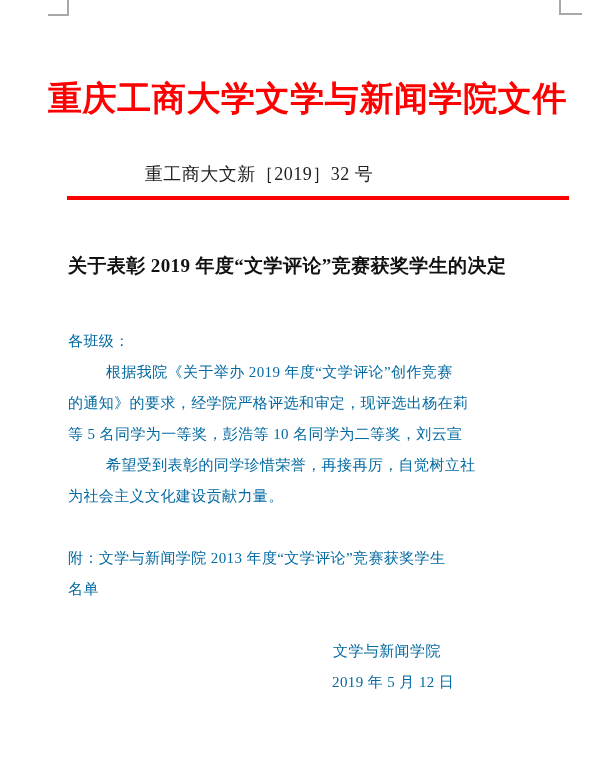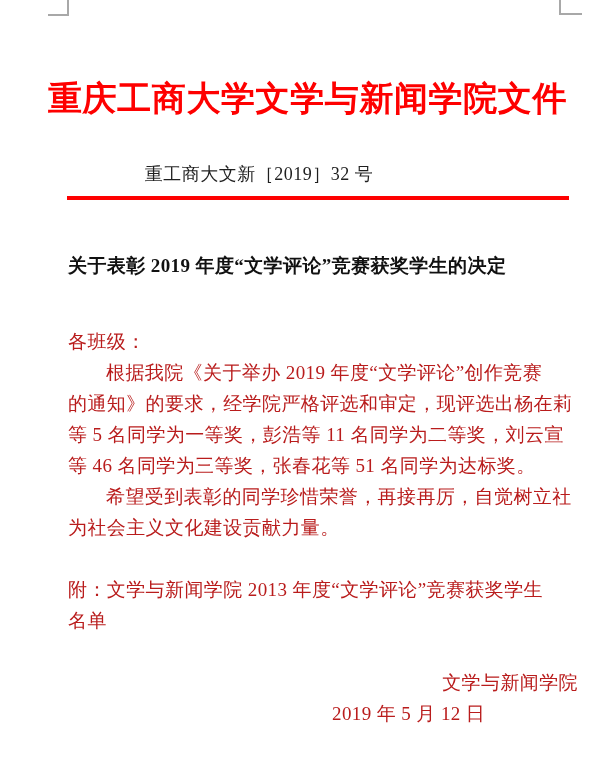--- a/index.html
+++ b/index.html
@@ -65,32 +65,32 @@
     font-weight: bold;
     letter-spacing: 0.4px;
     color: #111111;
     white-space: nowrap;
   }
 
   .text-flow {
     position: absolute;
     left: 68px; top: 326px;
     width: 510px;
-    font-size: 19px;
+    font-size: 15px;
     line-height: 31px;
     letter-spacing: 0.4px;
-    color: #b91c1c;
+    color: #0369a1;
   }
   .line {
     height: 31px;
     white-space: nowrap;
   }
   .line.indent { padding-left: 38px; }
   .line.blank  { height: 31px; }
-  .line.sig    { padding-left: 265px; text-align: right; }
+  .line.sig    { padding-left: 265px; }
   .line.date   { padding-left: 264px; }
 </style>
 </head>
 <body>
 
 <div class="page">
 
   <div class="mark mark-tl-v"></div>
   <div class="mark mark-tl-h"></div>
   <div class="mark mark-tr-v"></div>
@@ -101,22 +101,21 @@
   <div class="doc-number">重工商大文新［2019］32 号</div>
 
   <div class="red-rule"></div>
 
   <div class="doc-heading">关于表彰 2019 年度“文学评论”竞赛获奖学生的决定</div>
 
   <div class="text-flow">
     <div class="line">各班级：</div>
     <div class="line indent">根据我院《关于举办 2019 年度“文学评论”创作竞赛</div>
     <div class="line">的通知》的要求，经学院严格评选和审定，现评选出杨在莉</div>
-    <div class="line">等 5 名同学为一等奖，彭浩等 11 名同学为二等奖，刘云宣</div>
-    <div class="line">等 46 名同学为三等奖，张春花等 51 名同学为达标奖。</div>
+    <div class="line">等 5 名同学为一等奖，彭浩等 10 名同学为二等奖，刘云宣</div>
     <div class="line indent">希望受到表彰的同学珍惜荣誉，再接再厉，自觉树立社</div>
     <div class="line">为社会主义文化建设贡献力量。</div>
     <div class="line blank"></div>
     <div class="line">附：文学与新闻学院 2013 年度“文学评论”竞赛获奖学生</div>
     <div class="line">名单</div>
     <div class="line blank"></div>
     <div class="line sig">文学与新闻学院</div>
     <div class="line date">2019 年 5 月 12 日</div>
   </div>
 

